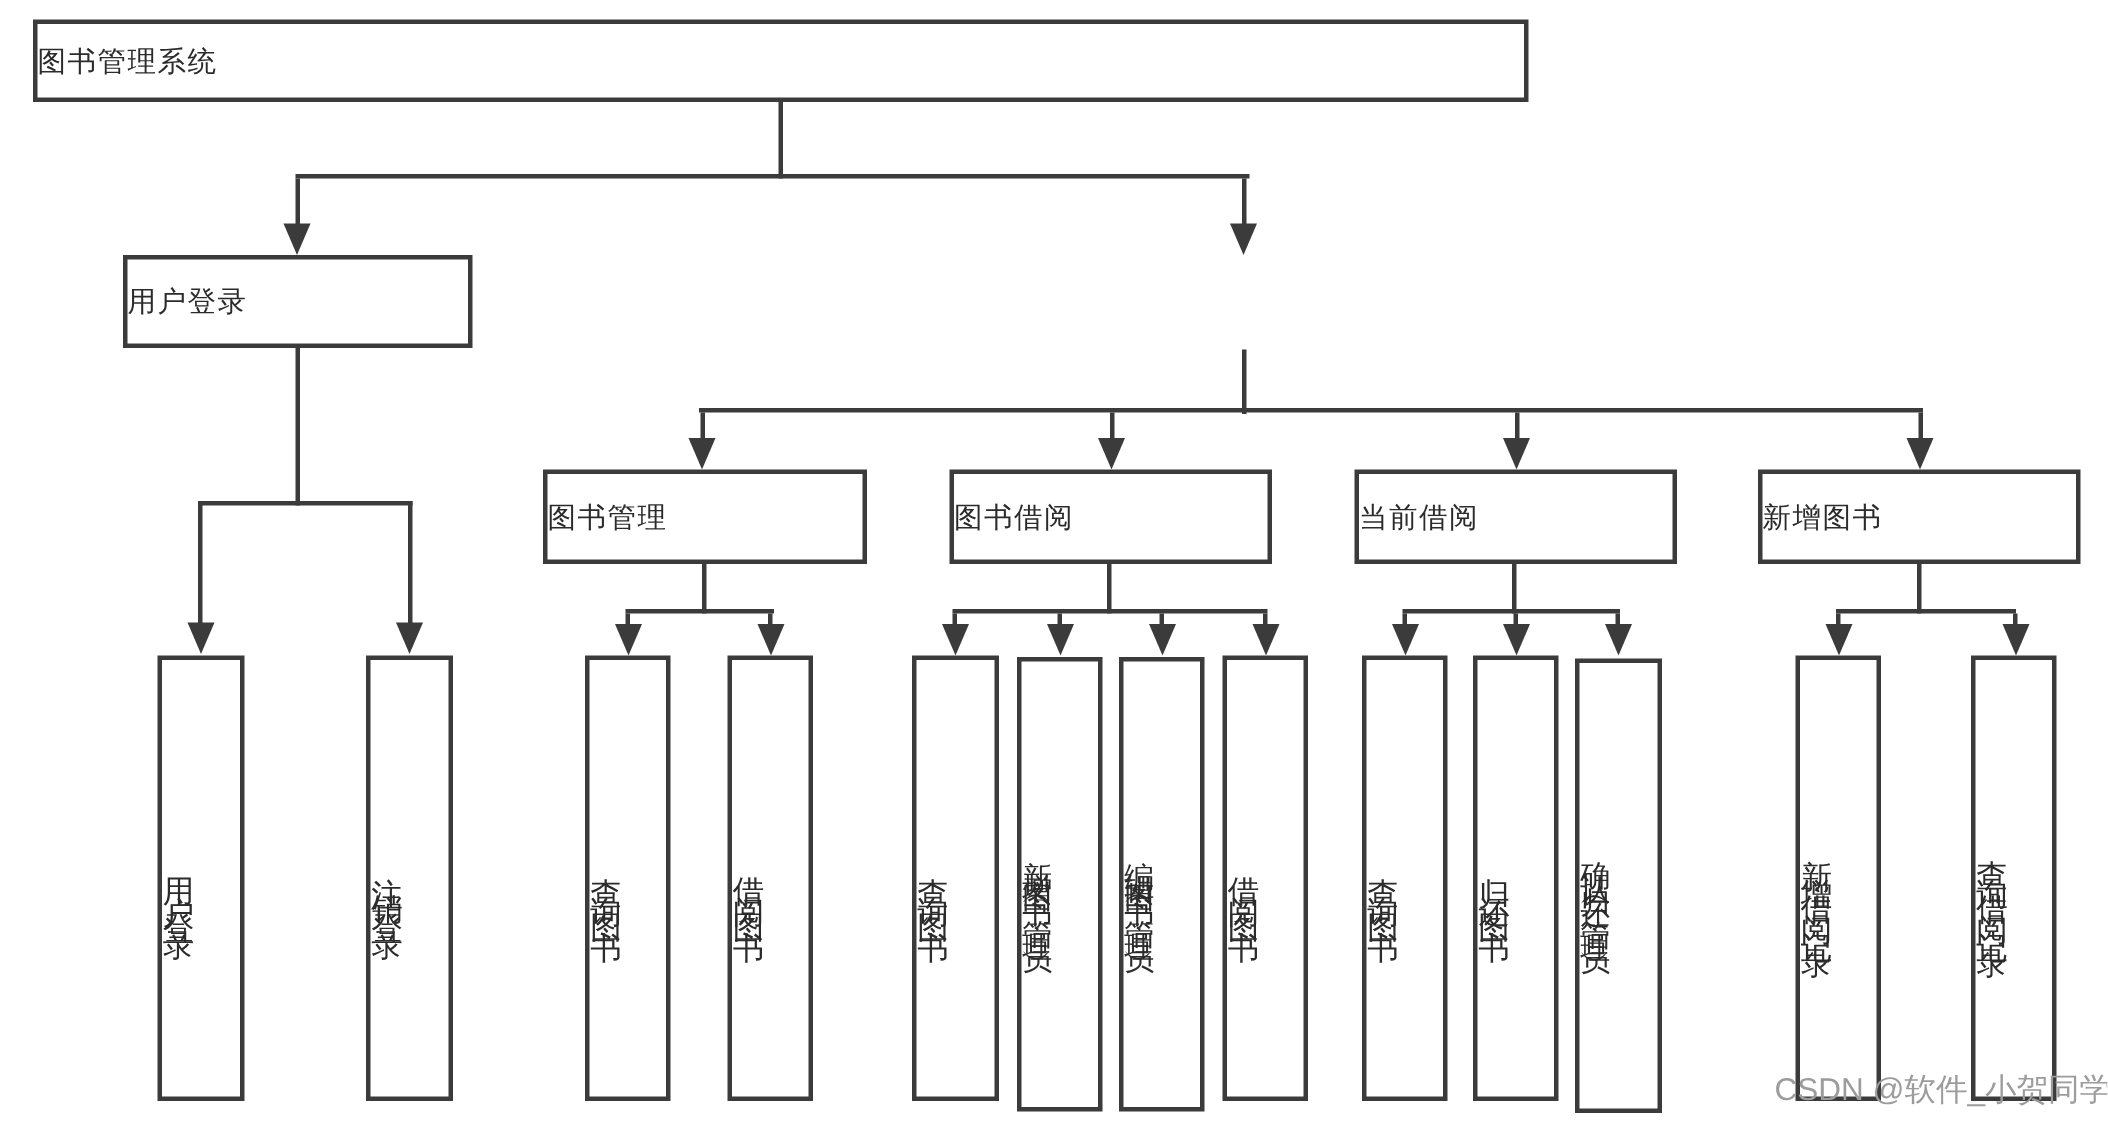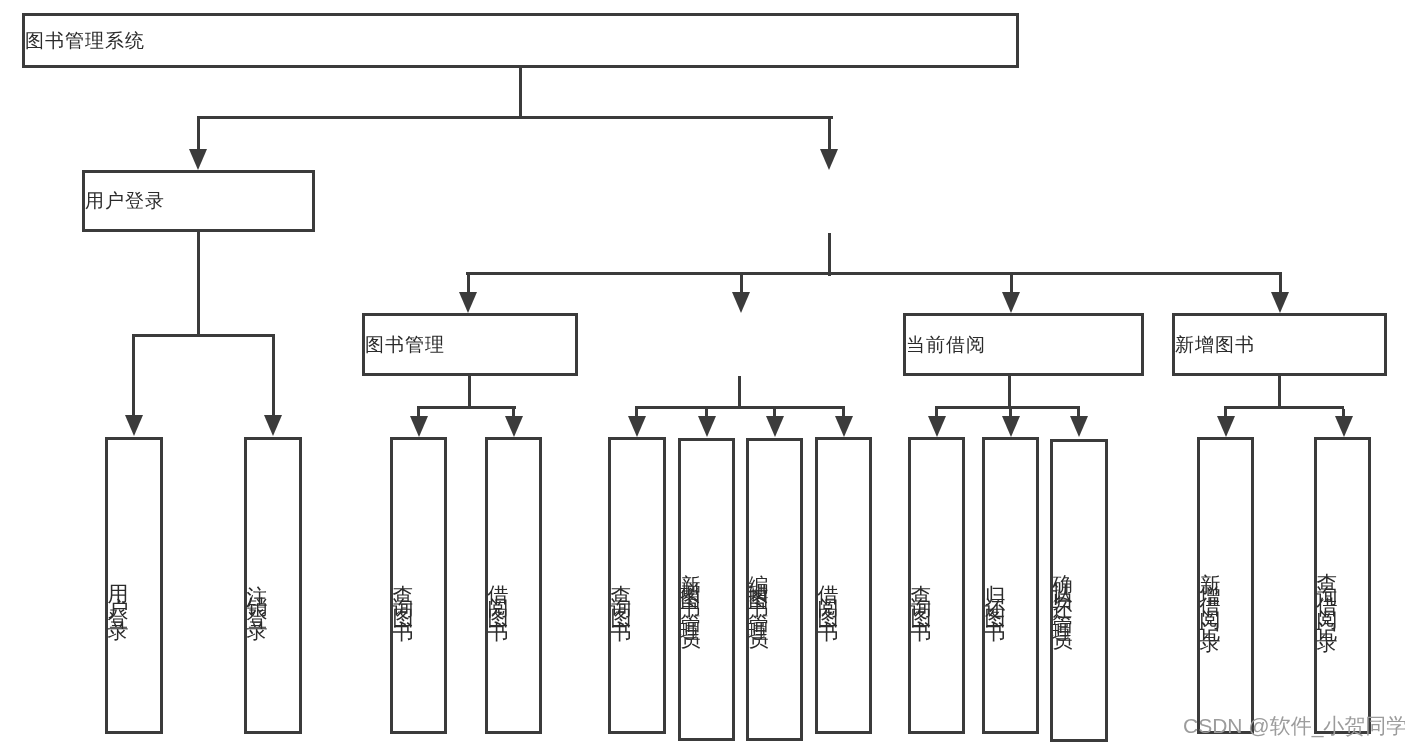--- a/index.html
+++ b/index.html
@@ -91,21 +91,24 @@
   <div class="vline" style="left:740px; top:275px; width:3px; height:18px;"></div>
   <div class="arrow" style="left:732px; top:292px;"></div>
   <div class="vline" style="left:1010px; top:275px; width:3px; height:18px;"></div>
   <div class="arrow" style="left:1002px; top:292px;"></div>
   <div class="vline" style="left:1279px; top:275px; width:3px; height:18px;"></div>
   <div class="arrow" style="left:1271px; top:292px;"></div>
 
   <div class="box" style="left:362px; top:313px; width:216px; height:63px;">
     <span>图书管理</span>
   </div>
-  <div class="box" style="left:903px; top:313px; width:241px; height:63px;">
+  <div class="box" style="left:633px; top:313px; width:215px; height:63px;">
+    <span>图书借阅</span>
+  </div>
+  <div class="box" style="left:903px; top:313px; width:215px; height:63px;">
     <span>当前借阅</span>
   </div>
   <div class="box" style="left:1172px; top:313px; width:215px; height:63px;">
     <span>新增图书</span>
   </div>
 
   <div class="vline" style="left:468px; top:376px; width:3px; height:33px;"></div>
   <div class="hline" style="left:417px; top:406px; width:99px; height:3px;"></div>
   <div class="vline" style="left:417px; top:409px; width:3px; height:9px;"></div>
   <div class="arrow" style="left:410px; top:416px;"></div>

